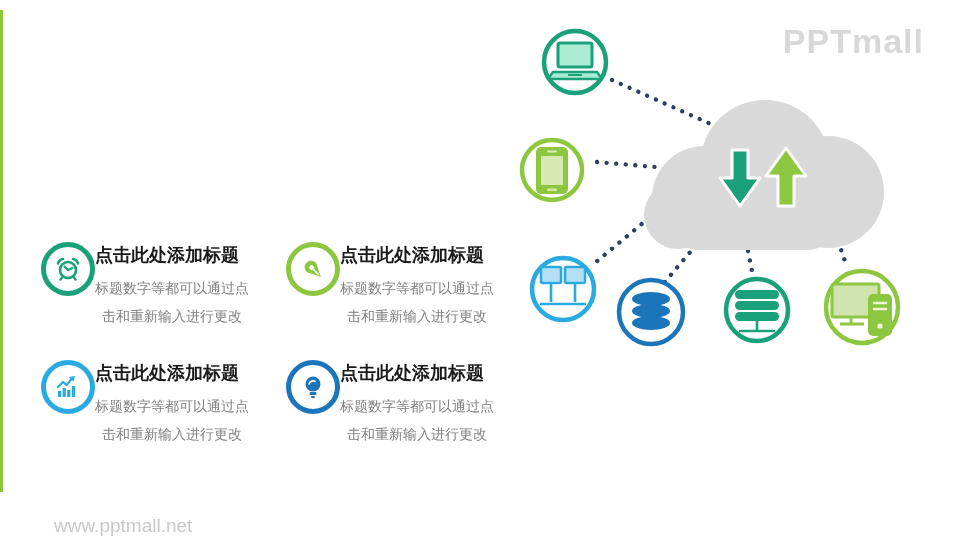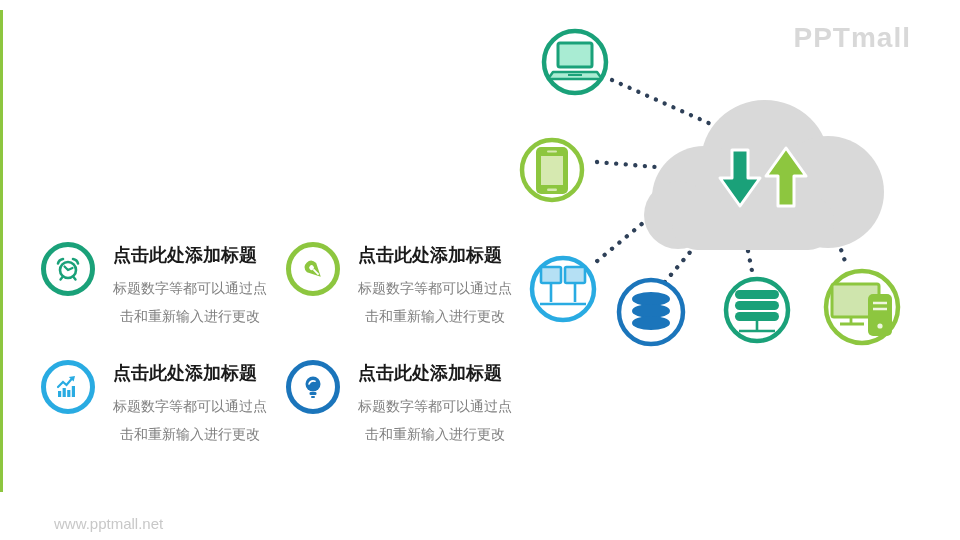--- a/index.html
+++ b/index.html
@@ -1,27 +1,27 @@
 <!DOCTYPE html>
 <html style="--teal: #1aa179; --green: #8dc63f; --light-blue: #29abe2; --dark-blue: #1b75bb; --navy-dots: #2e4058; --cloud-gray: #d9d9d9; --teal-tint: #a9ecd3; --green-tint: #d6e9b0; --blue-tint: #b5e0f4; --green-tint2: #cfe5ad; --text-dark: #1a1a1a; --text-gray: #7f7f7f; --footer-gray: #c8c8c8; --logo-gray: #d8d8d8;"><head>
 <meta charset="utf-8">
 <style>
   html,body{margin:0;padding:0;}
   body{font-family:"Liberation Sans","DejaVu Sans",sans-serif;background:#ffffff;}
   #slide{position:relative;width:960px;height:540px;background:#ffffff;overflow:hidden;}
 
   .accent-line{position:absolute;left:0;top:10px;width:3px;height:482px;background:var(--green);}
 
-  .logo{position:absolute;right:49px;top:22px;font-size:28px;font-weight:bold;
+  .logo{position:absolute;right:36px;top:22px;font-size:34px;font-weight:bold;
         color:var(--logo-gray);letter-spacing:1px;}
 
-  .footer{position:absolute;left:54px;top:515px;font-size:15px;color:var(--footer-gray);}
+  .footer{position:absolute;left:54px;top:515px;font-size:19px;color:var(--footer-gray);}
 
   
-  .block{position:absolute;display:flex;gap:18px;width:246px;}
+  .block{position:absolute;display:flex;width:246px;}
   .block.b1{left:41px;top:242px;}
   .block.b2{left:286px;top:242px;}
   .block.b3{left:41px;top:360px;}
   .block.b4{left:286px;top:360px;}
   .icon-ring{flex:0 0 auto;width:44px;height:44px;border-radius:50%;border-width:5px;border-style:solid;
              display:flex;align-items:center;justify-content:center;background:#fff;}
   .ring-teal{border-color:var(--teal);}
   .ring-green{border-color:var(--green);}
   .ring-light-blue{border-color:var(--light-blue);}
   .ring-dark-blue{border-color:var(--dark-blue);}

